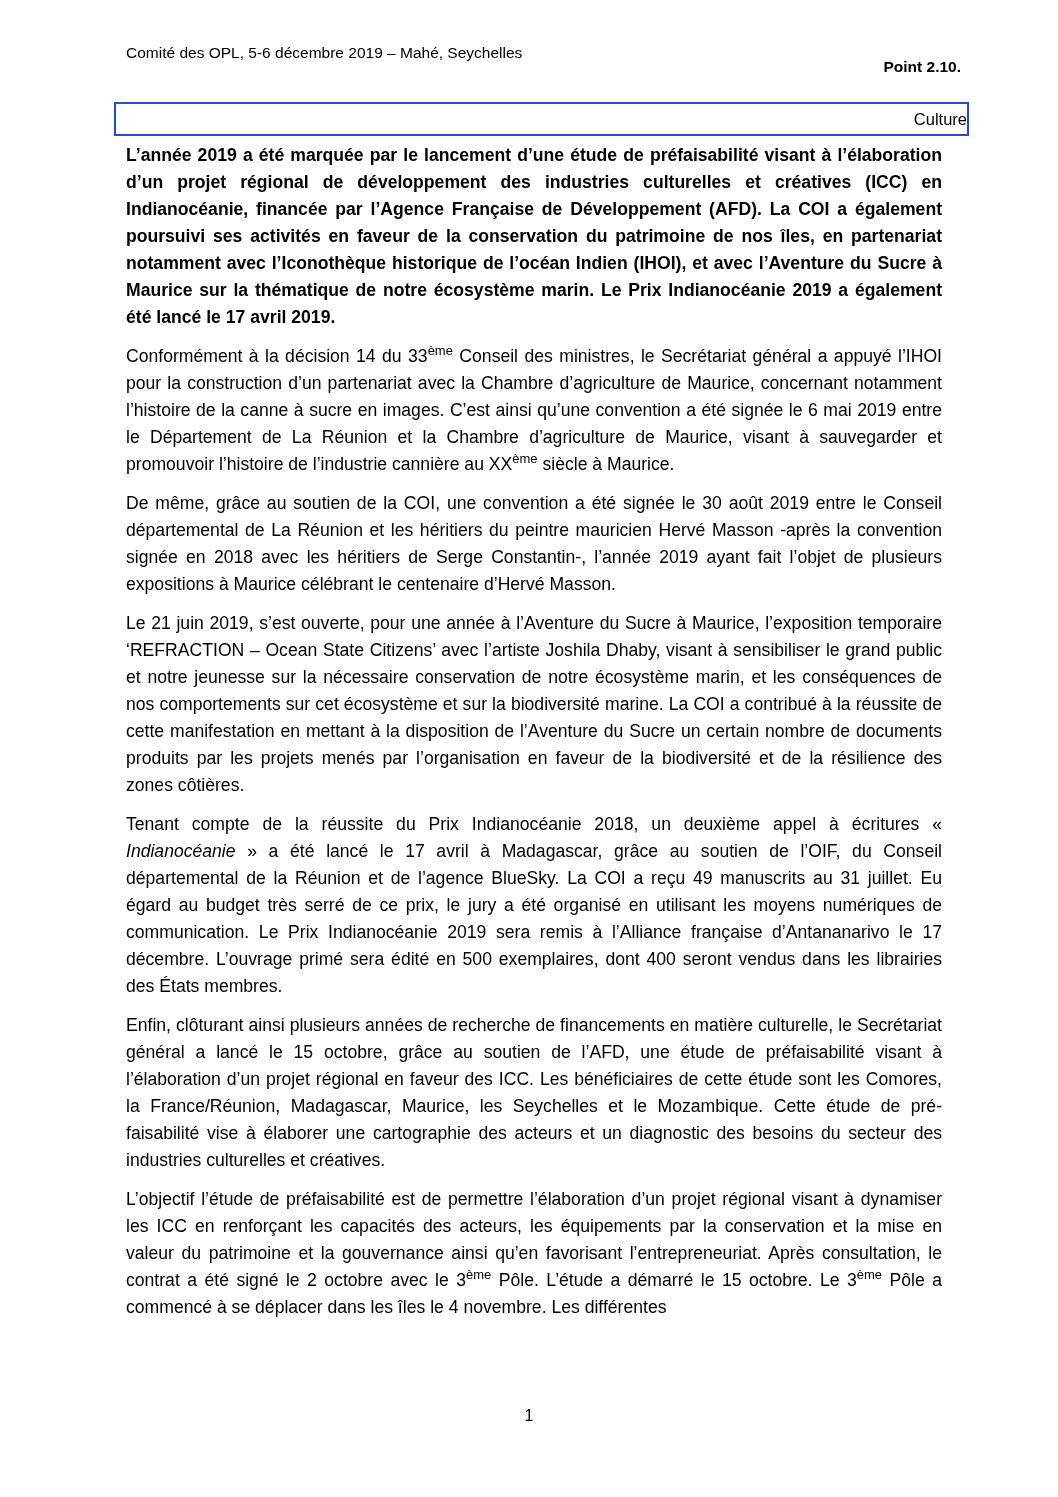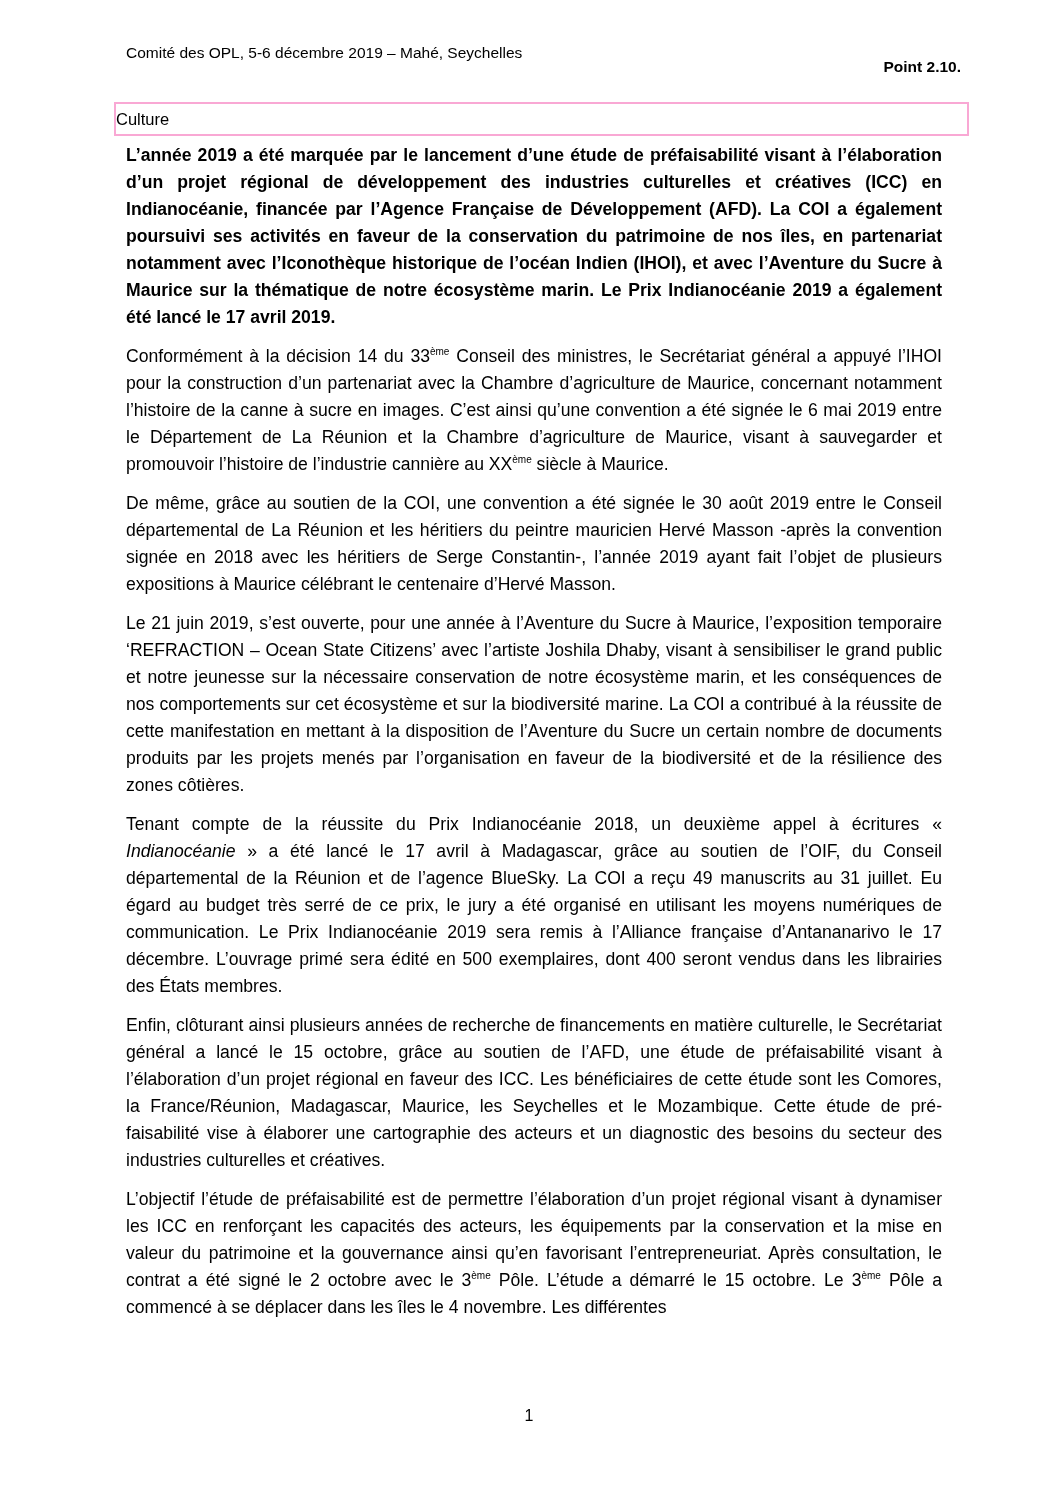--- a/index.html
+++ b/index.html
@@ -1,23 +1,23 @@
 <!DOCTYPE html>
 <html><head>
 <meta charset="utf-8">
 <style>
   html, body { margin: 0; padding: 0; background: #ffffff; }
   body { width: 1058px; height: 1497px; position: relative; overflow: hidden; color: #000; font-family: "Liberation Sans", sans-serif; }
   .header-left { position: absolute; left: 126px; top: 44px; font-size: 15.5px; }
   .header-right { position: absolute; right: 97px; top: 44px; font-size: 15.5px; font-weight: bold; margin-top: 14px; }
-  .title-box { position: absolute; left: 114px; top: 102px; width: 851px; height: 30px; border: 2px solid #f9a8d4; text-align: left; line-height: 30px; font-size: 16.5px; }
+  .title-box { position: absolute; left: 114px; top: 102px; width: 851px; height: 30px; border: 2px solid #1d4ed8; text-align: right; line-height: 30px; font-size: 16.5px; }
   .body { position: absolute; left: 126px; top: 142px; width: 832px; }
   p { margin: 0 16px 12px 0; font-size: 17.6px; line-height: 27px; text-align: justify; }
   p.intro { font-weight: bold; }
-  sup { font-size: 10px; line-height: 0; vertical-align: 7px; }
+  sup { font-size: 13px; line-height: 0; vertical-align: 7px; }
   .page-number { position: absolute; left: 0; width: 1058px; top: 1407px; text-align: center; font-size: 16px; }
 </style>
 </head>
 <body>
 
 <div class="header-left">Comité des OPL, 5-6 décembre 2019 – Mahé, Seychelles</div>
 <div class="header-right">Point 2.10.</div>
 
 <div class="title-box">
   <span>Culture</span>

